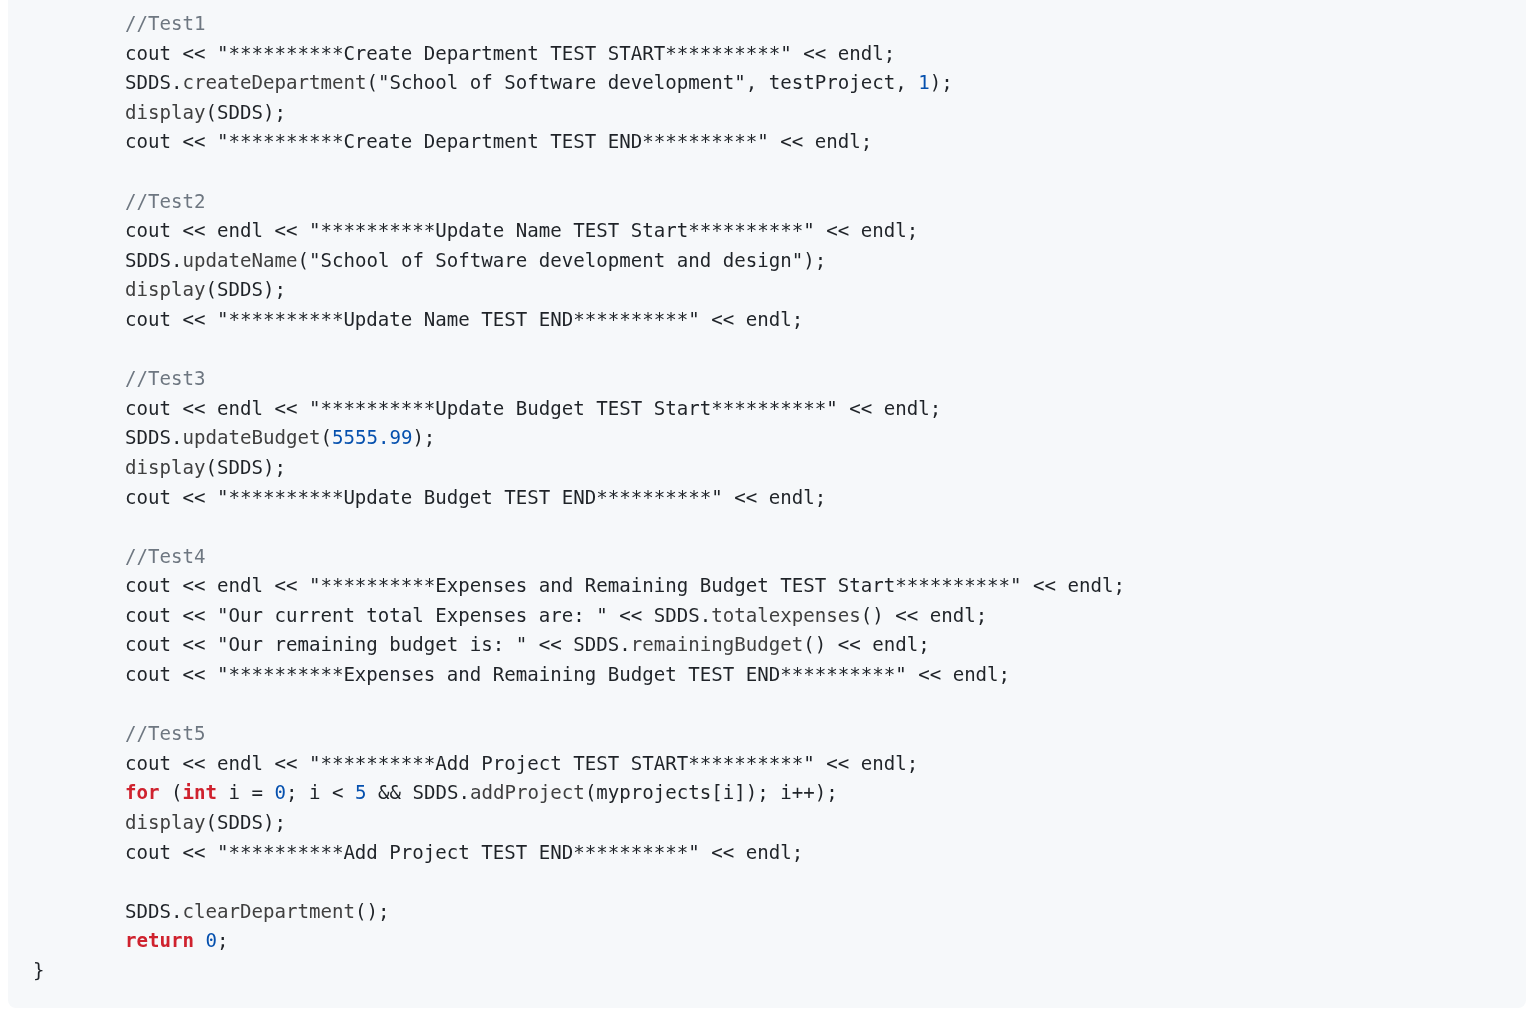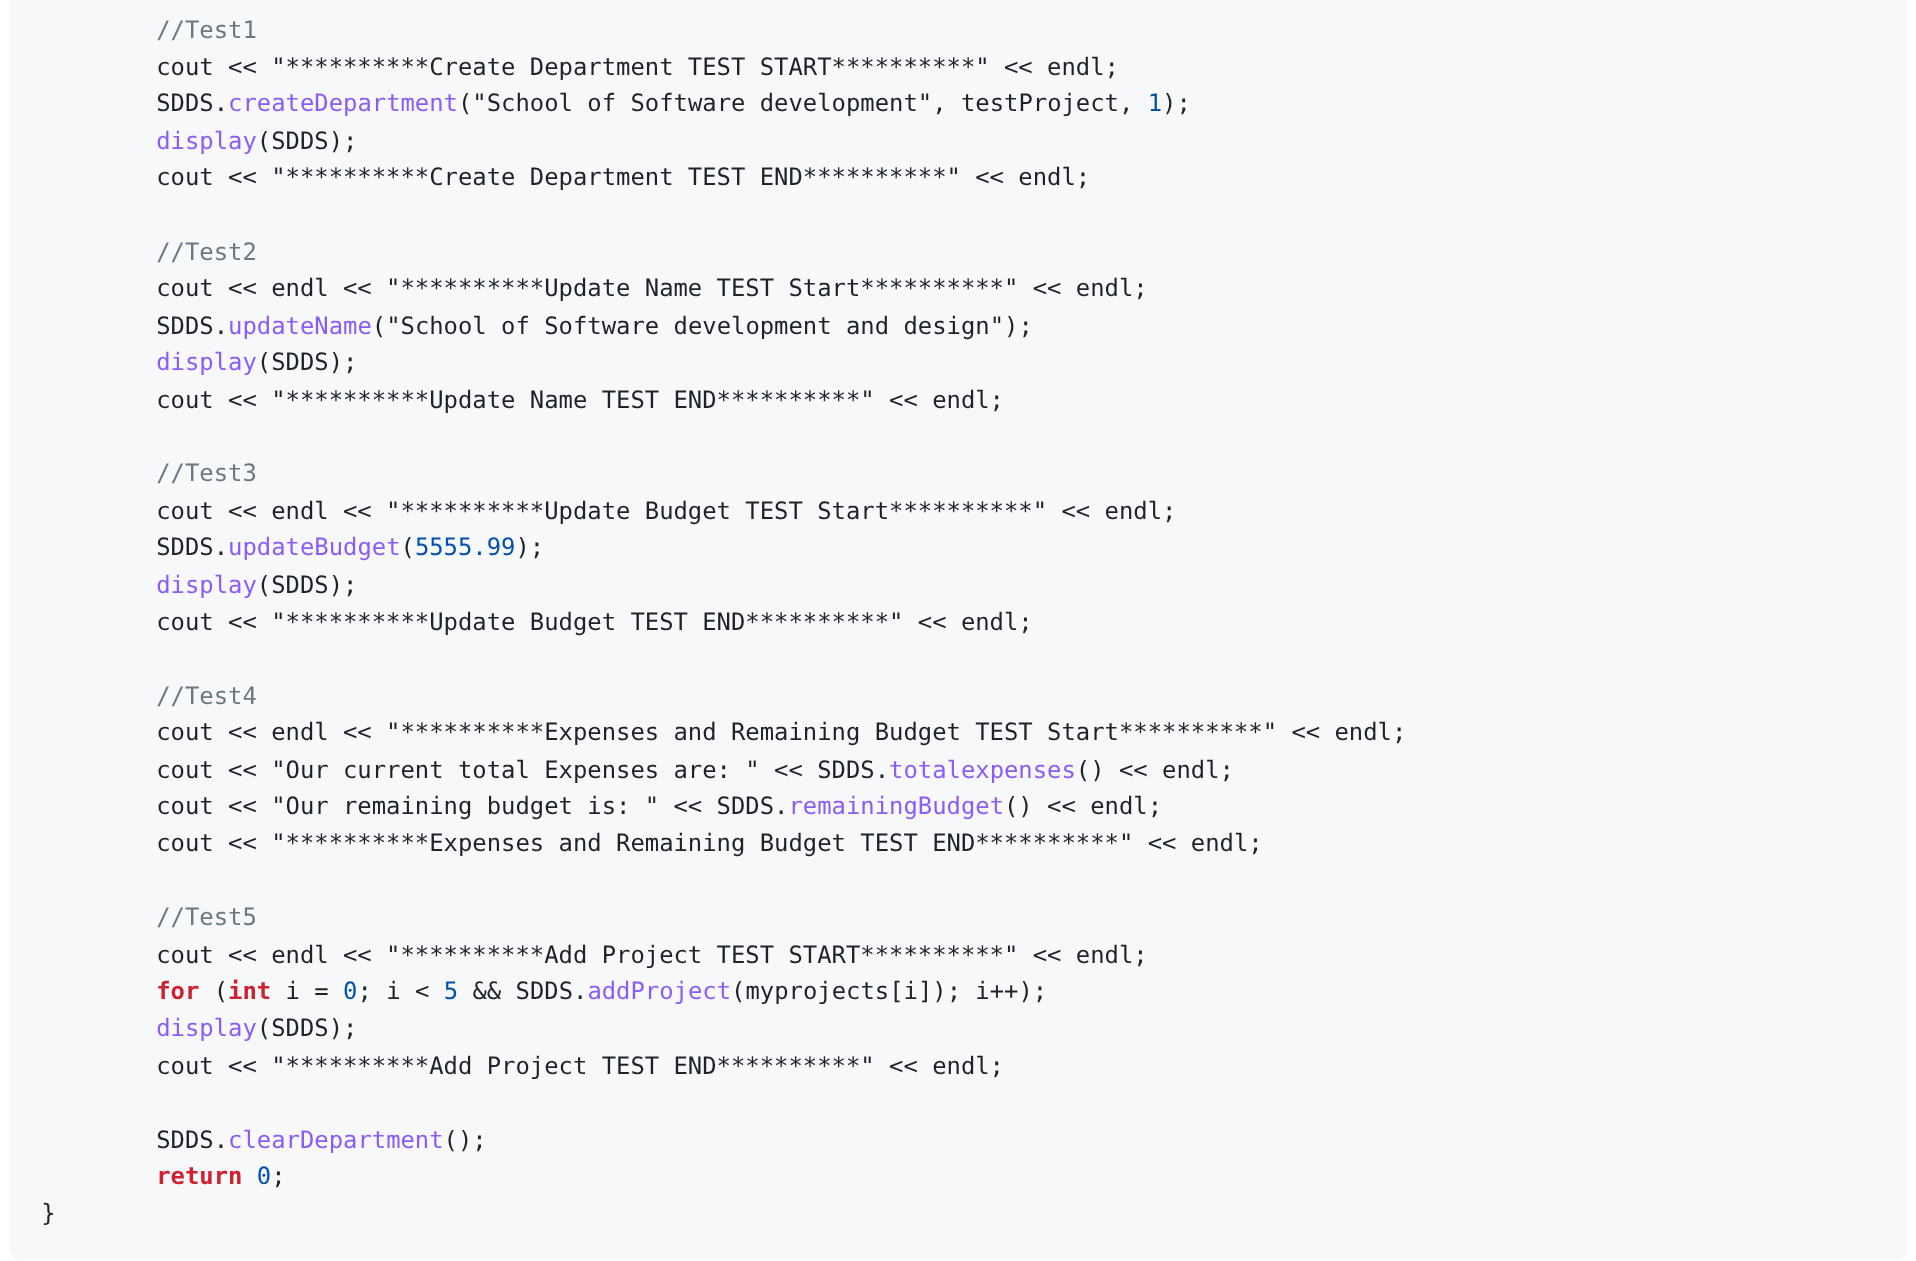--- a/index.html
+++ b/index.html
@@ -29,21 +29,21 @@
       font-size: 19.1px;
       line-height: 29.6px;
       color: #1f2328;
       white-space: pre;
     }
     .line {
       display: block;
       height: 29.6px;
     }
     .tok-plain { color: #1f2328; }
-    .tok-fn { color: #8b5cf6; }
+    .tok-fn { color: #404040; }
     .tok-num { color: #0550ae; }
     .tok-kw { color: #cf222e; font-weight: bold; }
     .tok-cm { color: #6e7781; }
   </style>
 </head>
 <body>
 
 <div class="code-block">
   <pre class="code" id="code-lines"><span class="line"><span class="tok-plain">        </span><span class="tok-cm">//Test1</span></span><span class="line"><span class="tok-plain">        cout &lt;&lt; "**********Create Department TEST START**********" &lt;&lt; endl;</span></span><span class="line"><span class="tok-plain">        SDDS.</span><span class="tok-fn">createDepartment</span><span class="tok-plain">("School of Software development", testProject, </span><span class="tok-num">1</span><span class="tok-plain">);</span></span><span class="line"><span class="tok-plain">        </span><span class="tok-fn">display</span><span class="tok-plain">(SDDS);</span></span><span class="line"><span class="tok-plain">        cout &lt;&lt; "**********Create Department TEST END**********" &lt;&lt; endl;</span></span><span class="line"><span class="tok-plain"></span></span><span class="line"><span class="tok-plain">        </span><span class="tok-cm">//Test2</span></span><span class="line"><span class="tok-plain">        cout &lt;&lt; endl &lt;&lt; "**********Update Name TEST Start**********" &lt;&lt; endl;</span></span><span class="line"><span class="tok-plain">        SDDS.</span><span class="tok-fn">updateName</span><span class="tok-plain">("School of Software development and design");</span></span><span class="line"><span class="tok-plain">        </span><span class="tok-fn">display</span><span class="tok-plain">(SDDS);</span></span><span class="line"><span class="tok-plain">        cout &lt;&lt; "**********Update Name TEST END**********" &lt;&lt; endl;</span></span><span class="line"><span class="tok-plain"></span></span><span class="line"><span class="tok-plain">        </span><span class="tok-cm">//Test3</span></span><span class="line"><span class="tok-plain">        cout &lt;&lt; endl &lt;&lt; "**********Update Budget TEST Start**********" &lt;&lt; endl;</span></span><span class="line"><span class="tok-plain">        SDDS.</span><span class="tok-fn">updateBudget</span><span class="tok-plain">(</span><span class="tok-num">5555.99</span><span class="tok-plain">);</span></span><span class="line"><span class="tok-plain">        </span><span class="tok-fn">display</span><span class="tok-plain">(SDDS);</span></span><span class="line"><span class="tok-plain">        cout &lt;&lt; "**********Update Budget TEST END**********" &lt;&lt; endl;</span></span><span class="line"><span class="tok-plain"></span></span><span class="line"><span class="tok-plain">        </span><span class="tok-cm">//Test4</span></span><span class="line"><span class="tok-plain">        cout &lt;&lt; endl &lt;&lt; "**********Expenses and Remaining Budget TEST Start**********" &lt;&lt; endl;</span></span><span class="line"><span class="tok-plain">        cout &lt;&lt; "Our current total Expenses are: " &lt;&lt; SDDS.</span><span class="tok-fn">totalexpenses</span><span class="tok-plain">() &lt;&lt; endl;</span></span><span class="line"><span class="tok-plain">        cout &lt;&lt; "Our remaining budget is: " &lt;&lt; SDDS.</span><span class="tok-fn">remainingBudget</span><span class="tok-plain">() &lt;&lt; endl;</span></span><span class="line"><span class="tok-plain">        cout &lt;&lt; "**********Expenses and Remaining Budget TEST END**********" &lt;&lt; endl;</span></span><span class="line"><span class="tok-plain"></span></span><span class="line"><span class="tok-plain">        </span><span class="tok-cm">//Test5</span></span><span class="line"><span class="tok-plain">        cout &lt;&lt; endl &lt;&lt; "**********Add Project TEST START**********" &lt;&lt; endl;</span></span><span class="line"><span class="tok-plain">        </span><span class="tok-kw">for</span><span class="tok-plain"> (</span><span class="tok-kw">int</span><span class="tok-plain"> i = </span><span class="tok-num">0</span><span class="tok-plain">; i &lt; </span><span class="tok-num">5</span><span class="tok-plain"> &amp;&amp; SDDS.</span><span class="tok-fn">addProject</span><span class="tok-plain">(myprojects[i]); i++);</span></span><span class="line"><span class="tok-plain">        </span><span class="tok-fn">display</span><span class="tok-plain">(SDDS);</span></span><span class="line"><span class="tok-plain">        cout &lt;&lt; "**********Add Project TEST END**********" &lt;&lt; endl;</span></span><span class="line"><span class="tok-plain"></span></span><span class="line"><span class="tok-plain">        SDDS.</span><span class="tok-fn">clearDepartment</span><span class="tok-plain">();</span></span><span class="line"><span class="tok-plain">        </span><span class="tok-kw">return</span><span class="tok-plain"> </span><span class="tok-num">0</span><span class="tok-plain">;</span></span><span class="line"><span class="tok-plain">}</span></span></pre>
 </div>

